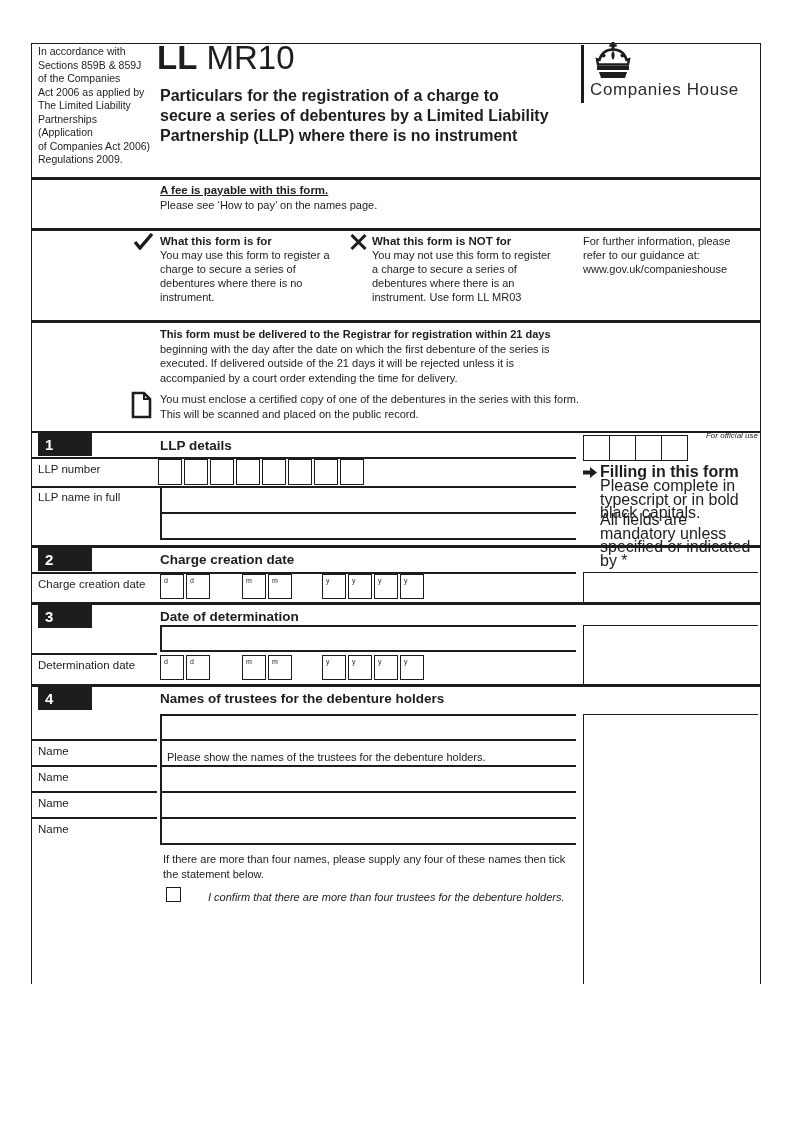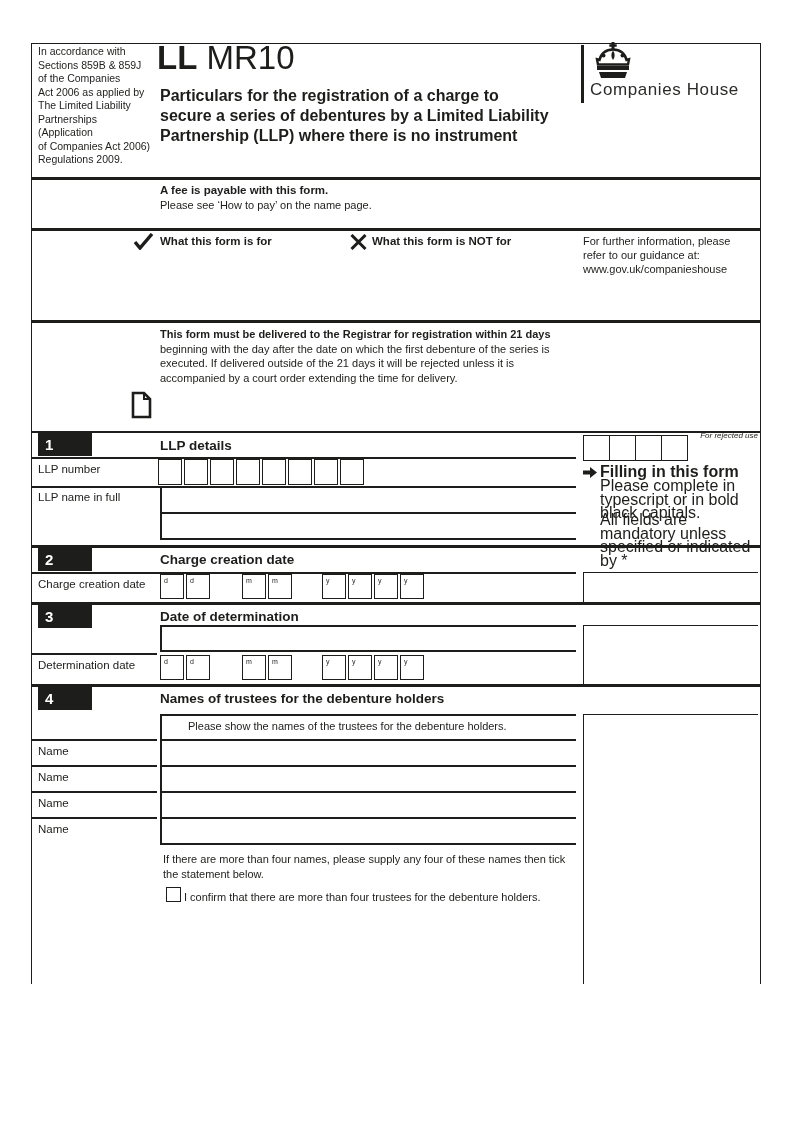--- a/index.html
+++ b/index.html
@@ -60,63 +60,66 @@
         <circle cx="12.5" cy="13.5" r="2"></circle>
         <circle cx="31.5" cy="13.5" r="2"></circle>
         <rect x="6" y="24" width="32" height="4"></rect>
         <path d="M8 30h28l-2 6H10z"></path>
       </g>
     </svg>
   </div>
   <div class="abs" style="left:590px;top:80px;font-size:17px;letter-spacing:0.6px;color:#2b2b2a;white-space:nowrap;">Companies House</div>
 
   <div class="hl3" style="left:31px;top:177px;width:730px;"></div>
-  <div class="body bodyb" style="left:160px;top:183px;width:420px;font-size:11.5px;">A fee is payable with this form.</div>
-  <div class="body" style="left:160px;top:198px;width:420px;">Please see ‘How to pay’ on the name page.</div>
+  <div class="body bodyb" style="left:160px;top:183px;width:420px;font-size:11.5px;text-decoration:underline;">A fee is payable with this form.</div>
+  <div class="body" style="left:160px;top:198px;width:420px;">Please see ‘How to pay’ on the names page.</div>
   <div class="hl3" style="left:31px;top:228px;width:730px;"></div>
 
   <div class="abs" style="left:134px;top:233px;">
     <svg width="20" height="17" viewBox="0 0 20 17">
         <path d="M1 9 L6 15 L18 1" fill="none" stroke="#1d1d1b" stroke-width="3.4"></path>
       </svg>
   </div>
   <div class="body bodyb" style="left:160px;top:234px;font-size:11.5px;white-space:nowrap;">What this form is for</div>
+  <div class="body" style="left:160px;top:248px;width:175px;">You may use this form to register a charge to secure a series of debentures where there is no instrument.</div>
 
   <div class="abs" style="left:350px;top:234px;">
     <svg width="17" height="16" viewBox="0 0 17 16">
         <path d="M1.5 1 L15.5 15 M15.5 1 L1.5 15" fill="none" stroke="#1d1d1b" stroke-width="3"></path>
       </svg>
   </div>
   <div class="body bodyb" style="left:372px;top:234px;font-size:11.5px;white-space:nowrap;">What this form is NOT for</div>
+  <div class="body" style="left:372px;top:248px;width:182px;">You may not use this form to register a charge to secure a series of debentures where there is an instrument. Use form LL MR03</div>
 
   <div class="body pre" style="left:583px;top:234px;width:178px;">For further information, please
 refer to our guidance at:
 www.gov.uk/companieshouse</div>
 
   <div class="hl3" style="left:31px;top:320px;width:730px;"></div>
   <div class="body" style="left:160px;top:327px;width:422px;line-height:14.5px;">
     <span class="bodyb">This form must be delivered to the Registrar for registration within 21 days</span><span> beginning with the day after the date on which the first debenture of the series is executed. If delivered outside of the 21 days it will be rejected unless it is accompanied by a court order extending the time for delivery.</span>
   </div>
 
   <div class="abs" style="left:131px;top:391px;">
     <svg width="21" height="28" viewBox="0 0 21 28">
       <path d="M2 2 h11 l6 6 v18 h-17 Z" fill="#ffffff" stroke="#1d1d1b" stroke-width="2.6"></path>
       <path d="M13 2 v6 h6" fill="none" stroke="#1d1d1b" stroke-width="2"></path>
     </svg>
   </div>
+  <div class="body" style="left:160px;top:392px;width:424px;line-height:14.5px;">You must enclose a certified copy of one of the debentures in the series with this form. This will be scanned and placed on the public record.</div>
 
   <div class="hl" style="left:31px;top:431px;width:730px;"></div>
   <div class="numbox" style="left:38px;top:433px;width:54px;height:23px;">1</div>
   <div class="sectitle" style="left:160px;top:438px;">LLP details</div>
 
   <div class="cell" style="left:583px;top:435px;width:27px;height:26px;"></div>
   <div class="cell" style="left:609px;top:435px;width:27px;height:26px;"></div>
   <div class="cell" style="left:635px;top:435px;width:27px;height:26px;"></div>
   <div class="cell" style="left:661px;top:435px;width:27px;height:26px;"></div>
-  <div class="official" style="left:688px;top:431px;width:70px;">For rejected use</div>
+  <div class="official" style="left:688px;top:431px;width:70px;">For official use</div>
 
   <div class="hl" style="left:31px;top:457px;width:545px;"></div>
   <div class="label" style="left:38px;top:463px;">LLP number</div>
   <div class="cell" style="left:158px;top:459px;width:24px;height:26px;"></div>
   <div class="cell" style="left:184px;top:459px;width:24px;height:26px;"></div>
   <div class="cell" style="left:210px;top:459px;width:24px;height:26px;"></div>
   <div class="cell" style="left:236px;top:459px;width:24px;height:26px;"></div>
   <div class="cell" style="left:262px;top:459px;width:24px;height:26px;"></div>
   <div class="cell" style="left:288px;top:459px;width:24px;height:26px;"></div>
   <div class="cell" style="left:314px;top:459px;width:24px;height:26px;"></div>
@@ -210,21 +213,21 @@
 
   <div class="hl1" style="left:583px;top:625px;width:175px;"></div>
   <div class="vl1" style="left:583px;top:625px;height:59px;"></div>
 
   <div class="hl3" style="left:31px;top:684px;width:730px;"></div>
   <div class="numbox" style="left:38px;top:687px;width:54px;height:23px;">4</div>
   <div class="sectitle" style="left:160px;top:691px;">Names of trustees for the debenture holders</div>
 
   <div class="hl" style="left:160px;top:714px;width:416px;"></div>
   <div class="vl" style="left:160px;top:714px;height:131px;"></div>
-  <div class="body" style="left:167px;top:719px;width:400px;margin-left:21px;">Please show the names of the trustees for the debenture holders.</div>
+  <div class="body" style="left:167px;top:750px;width:400px;">Please show the names of the trustees for the debenture holders.</div>
   <div class="hl" style="left:160px;top:739px;width:416px;"></div>
 
   <div class="hl" style="left:31px;top:739px;width:126px;"></div>
   <div class="label" style="left:38px;top:745px;">Name</div>
   <div class="abs" style="left:162px;top:741px;width:414px;height:22px;"></div>
   <div class="hl" style="left:160px;top:765px;width:416px;"></div>
 
   <div class="hl" style="left:31px;top:765px;width:126px;"></div>
   <div class="label" style="left:38px;top:771px;">Name</div>
   <div class="abs" style="left:162px;top:767px;width:414px;height:22px;"></div>
@@ -235,21 +238,21 @@
   <div class="abs" style="left:162px;top:793px;width:414px;height:22px;"></div>
   <div class="hl" style="left:160px;top:817px;width:416px;"></div>
 
   <div class="hl" style="left:31px;top:817px;width:126px;"></div>
   <div class="label" style="left:38px;top:823px;">Name</div>
   <div class="abs" style="left:162px;top:819px;width:414px;height:22px;"></div>
   <div class="hl" style="left:160px;top:843px;width:416px;"></div>
 
   <div class="body" style="left:163px;top:852px;width:415px;line-height:15px;">If there are more than four names, please supply any four of these names then tick the statement below.</div>
   <div class="abs" style="left:166px;top:887px;width:15px;height:15px;border:1.5px solid #1d1d1b;box-sizing:border-box;background:#fff;"></div>
-  <div class="body" style="left:184px;top:890px;width:400px;">I confirm that there are more than four trustees for the debenture holders.</div>
+  <div class="body" style="left:208px;top:890px;width:400px;font-style:italic;">I confirm that there are more than four trustees for the debenture holders.</div>
 
   <div class="hl1" style="left:583px;top:714px;width:175px;"></div>
   <div class="vl1" style="left:583px;top:714px;height:344px;"></div>
 
   <div class="hl3" style="left:31px;top:1058px;width:730px;"></div>
   <div class="abs" style="left:583px;top:1066px;font-size:10.5px;">06/16 Version 2.1</div>
 
 </div>
 
 </body></html>

